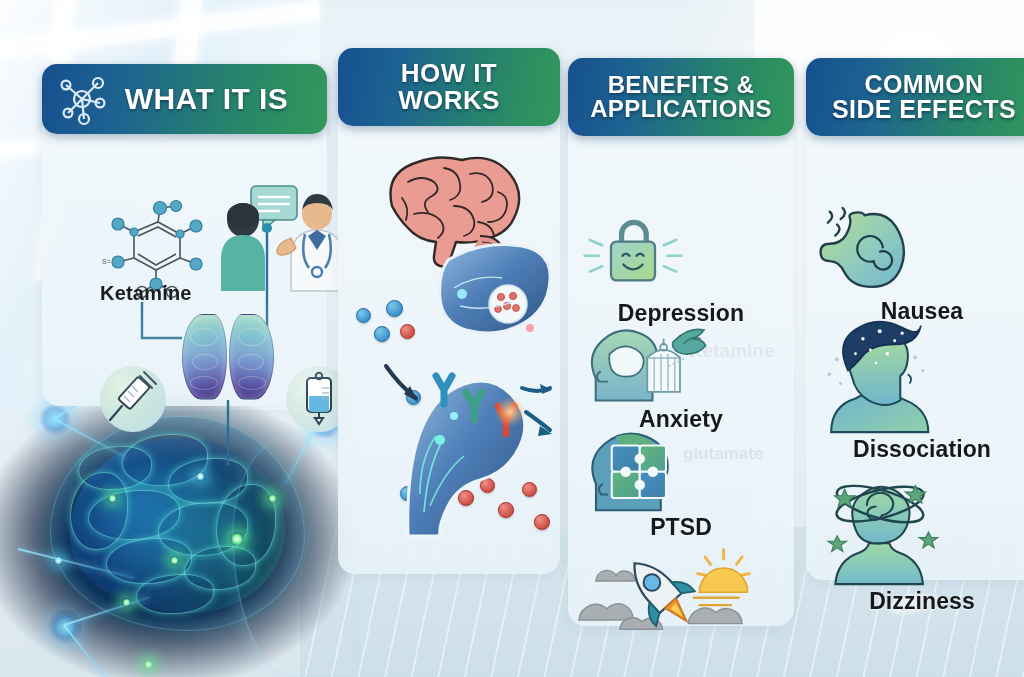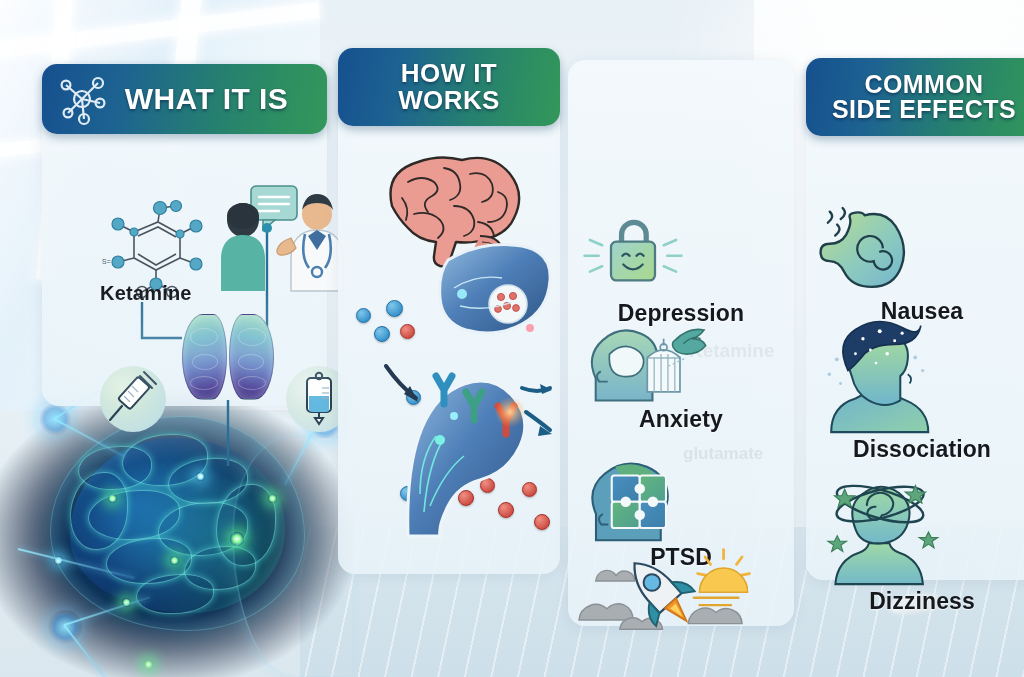--- a/index.html
+++ b/index.html
@@ -215,21 +215,21 @@
   .item .icon-wrap {
     display: block; margin: 0 auto; position: relative;
   }
   .item .item-label {
     display: block; margin-top: 2px;
     font-size: 23px; font-weight: 700; color: #15181c; letter-spacing: .1px;
     text-shadow: 0 1px 1.5px rgba(255,255,255,.9);
   }
   #item-depression   { left: 0; top: 150px; }
   #item-anxiety      { left: 0; top: 258px; }
-  #item-ptsd         { left: 0; top: 398px; }
+  #item-ptsd         { left: 0; top: 368px; }
   #item-rapid-relief { left: 0; top: 484px; }
   #item-nausea       { left: 0; top: 148px; }
   #item-dissociation { left: 0; top: 262px; }
   #item-dizziness    { left: 0; top: 418px; }
   #item-dizziness .item-label { text-shadow: 0 1px 1.5px rgba(255,255,255,.7); }
 
   svg { display: block; overflow: visible; }
 </style>
 </head>
 <body>
@@ -743,19 +743,23 @@
       </svg>
     </span>
     <span class="pill-text" style="padding-left:44px;">WHAT IT IS</span>
   </div>
 
   <div class="pill" id="pill-2">
     <span class="pill-text">HOW IT
 WORKS</span>
   </div>
 
+  <div class="pill" id="pill-3">
+    <span class="pill-text">BENEFITS &amp;
+APPLICATIONS</span>
+  </div>
 
   <div class="pill" id="pill-4">
     <span class="pill-text">COMMON
 SIDE EFFECTS</span>
   </div>
 
 </div>
 
 </body></html>

